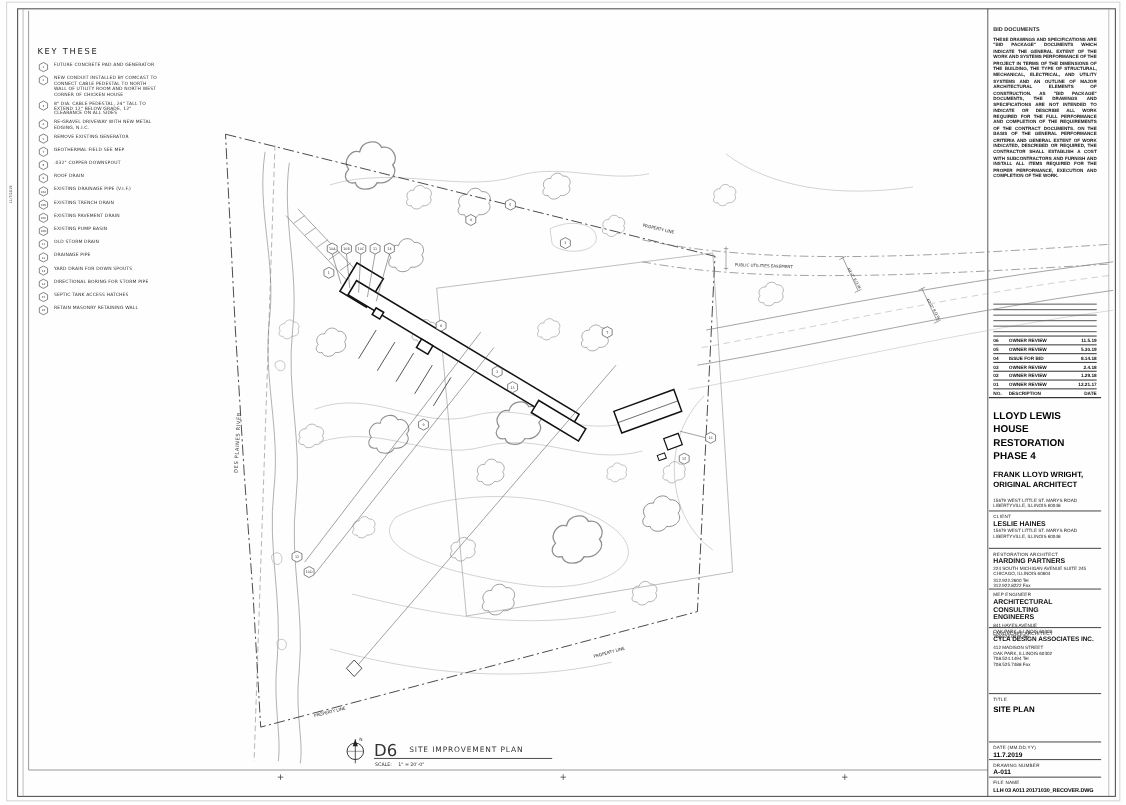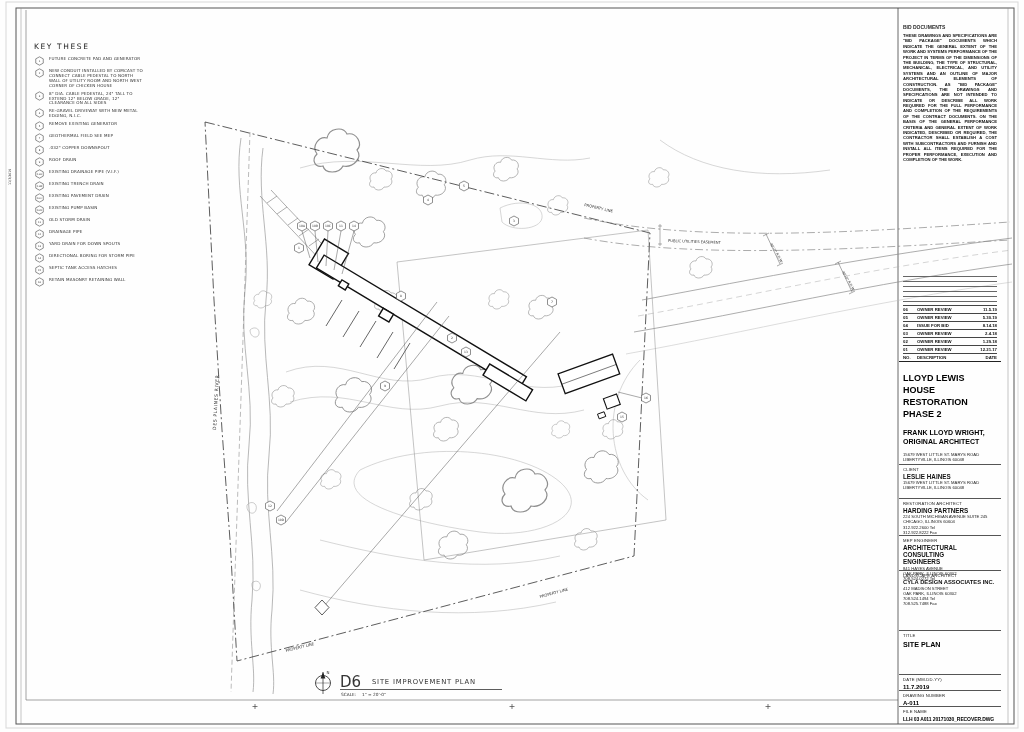--- a/index.html
+++ b/index.html
@@ -460,21 +460,21 @@
         <div class="rev-row">
           <span class="no">NO.</span>
           <span class="desc">DESCRIPTION</span>
           <span class="date">DATE</span>
         </div>
     </div>
 
     <div class="tb" style="top:364px;">
       <div class="proj-title">
         <div>LLOYD LEWIS HOUSE</div>
-        <div>RESTORATION PHASE 2</div>
+        <div>RESTORATION PHASE 4</div>
       </div>
       <div class="proj-arch">
         <div>FRANK LLOYD WRIGHT,</div>
         <div>ORIGINAL ARCHITECT</div>
       </div>
       <div class="proj-addr">
         <div>15679 WEST LITTLE ST. MARYS ROAD</div>
         <div>LIBERTYVILLE, ILLINOIS 60048</div>
       </div>
     </div>

